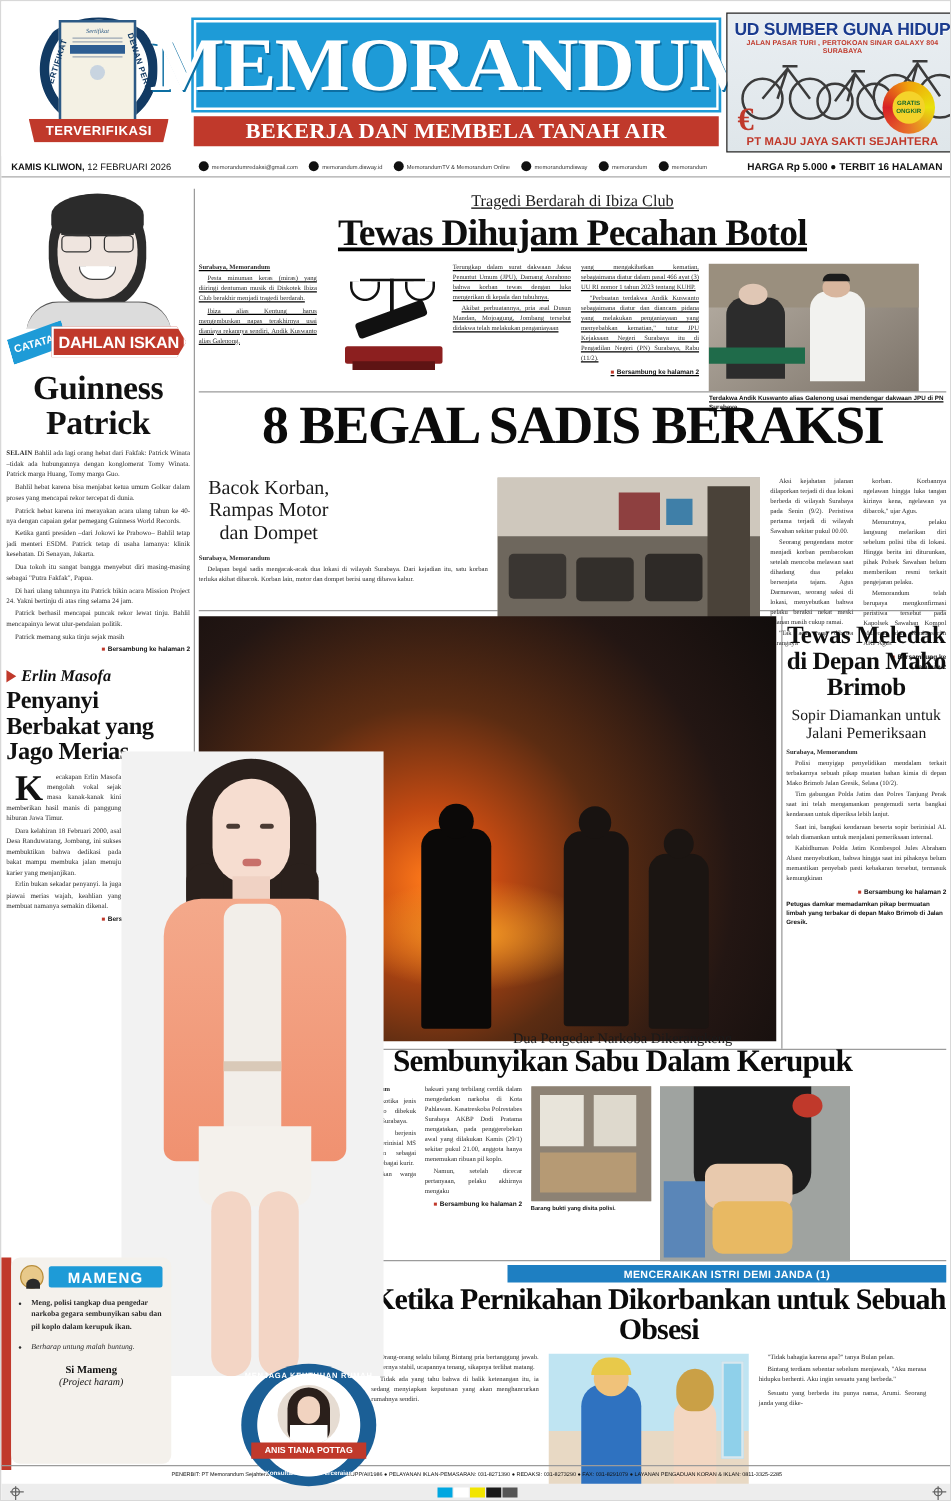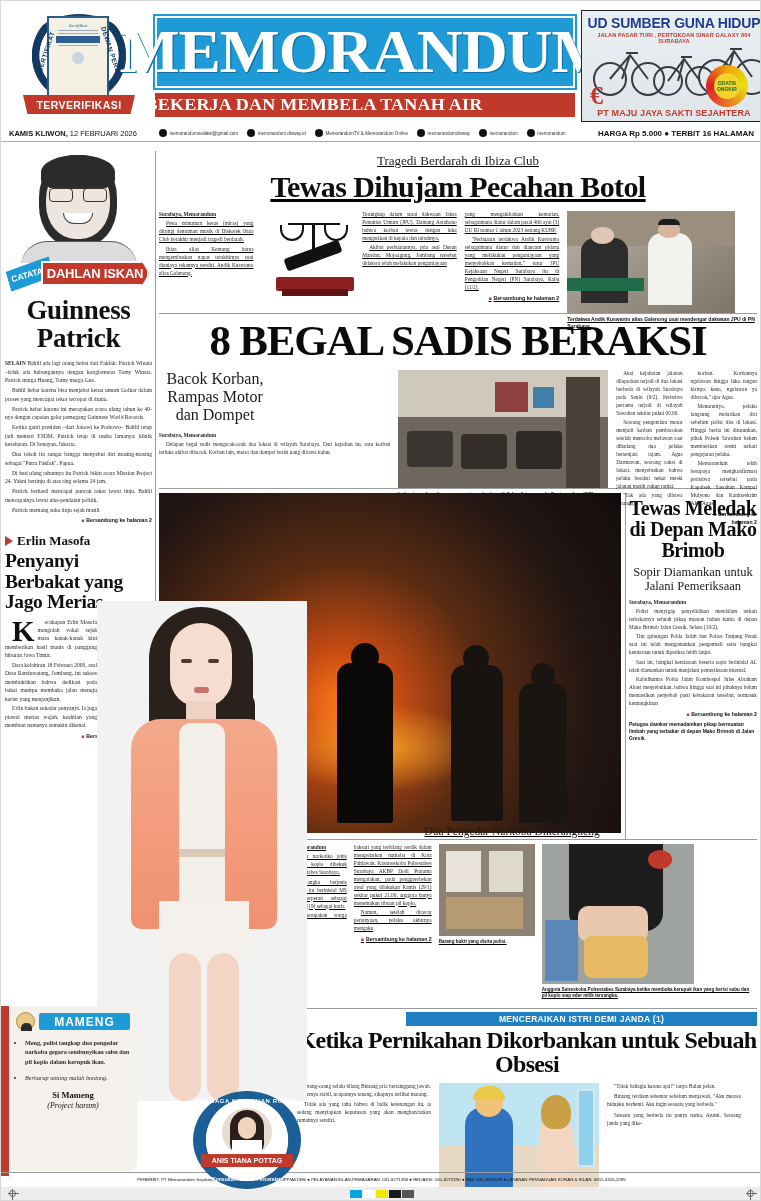--- a/index.html
+++ b/index.html
@@ -65,21 +65,21 @@
     height: 72px; display: flex; align-items: center; justify-content: center;
   }
   .logo-main .word {
     font-family: "Liberation Serif", serif; font-weight: bold;
     font-size: 54px; color: #ffffff; letter-spacing: -1px;
     transform: scaleX(1.18) scaleY(1.12); line-height: 1;
     text-shadow: 1px 1px 0 #0d6fa3;
   }
   .logo-sub {
     margin-top: 5px; background: #c0392b; height: 24px;
-    display: flex; align-items: center; justify-content: flex-start;
+    display: flex; align-items: center; justify-content: center;
   }
   .logo-sub .word2 {
     font-family: "Liberation Serif", serif; font-weight: bold;
     font-size: 17px; color: #ffffff; letter-spacing: .2px;
     transform: scaleX(1.06);
   }
 
   .ad-top {
     flex: 0 0 186px; height: 112px; border: 1px solid #222;
     background: linear-gradient(#e9eef2, #dfe6ea);
@@ -221,21 +221,21 @@
   }
 
   .lc-kicker {
     display: flex; align-items: center; gap: 4px; margin-top: 10px;
   }
   .kick-tri {
     width: 0; height: 0; border-left: 8px solid #c0392b;
     border-top: 5px solid transparent; border-bottom: 5px solid transparent;
   }
   .kick-txt {
-    font-family: "Liberation Serif", serif; font-weight: bold; font-size: 13px; color: #111;
+    font-family: "Liberation Serif", serif; font-weight: bold; font-size: 13px; color: #111; font-style: italic;
   }
   .lc-head2 {
     font-family: "Liberation Serif", serif; font-weight: bold;
     font-size: 19.5px; line-height: 1.05; color: #111; margin-top: 2px; letter-spacing: -.4px;
   }
   .lc-body2 {
     margin-top: 5px; font-family: "Liberation Serif", serif; font-size: 5.6px;
     line-height: 1.5; text-align: justify; color: #2b2b2b; width: 92px;
   }
   .lc-body2 p { text-indent: 7px; margin-bottom: 1.5px; }
@@ -352,21 +352,21 @@
     line-height: 1.42; margin-top: 3px; color: #111;
   }
 
   
   .story2 { position: absolute; left: 158px; top: 318px; width: 598px; }
   .s2-head {
     font-family: "Liberation Serif", serif; font-weight: bold;
     font-size: 43px; line-height: 1; color: #0b0b0b; text-align: center;
     letter-spacing: -1.2px;
   }
-  .s2-row { display: flex; margin-top: 8px; gap: 8px; }
+  .s2-row { display: flex; margin-top: 20px; gap: 8px; }
   .s2-deck {
     width: 112px; text-align: center; font-family: "Liberation Serif", serif;
     font-size: 16px; line-height: 1.14; color: #1a1a1a;
   }
   .s2-lead {
     margin-top: 7px; font-family: "Liberation Serif", serif; font-size: 5.3px;
     line-height: 1.5; text-align: justify; color: #2b2b2b;
   }
   .s2-lead p { text-indent: 7px; margin-bottom: 1.5px; }
   .s2-lead p.noind { text-indent: 0; }
@@ -407,21 +407,21 @@
   }
   .s3-body p { text-indent: 7px; margin-bottom: 1.5px; }
   .s3-body p.noind { text-indent: 0; }
   .s3-body b { font-weight: bold; }
   .s3-cap {
     font-family: "Liberation Sans", sans-serif; font-weight: bold; font-size: 5px;
     line-height: 1.42; margin-top: 4px; color: #111;
   }
 
   
-  .story4 { position: absolute; left: 268px; top: 824px; width: 486px; text-decoration: underline; }
+  .story4 { position: absolute; left: 254px; top: 824px; width: 486px; }
   .s4-kicker {
     text-align: center; font-family: "Liberation Serif", serif; font-size: 11.5px; color: #1a1a1a;
   }
   .s4-head {
     text-align: center; font-family: "Liberation Serif", serif; font-weight: bold;
     font-size: 25px; line-height: 1; color: #0b0b0b; margin-top: 0px; letter-spacing: -.7px;
   }
   .s4-row { display: flex; margin-top: 7px; gap: 7px; }
   .s4-col { width: 104px; font-family: "Liberation Serif", serif; font-size: 5.3px;
     line-height: 1.5; text-align: justify; color: #2b2b2b; }
@@ -828,20 +828,21 @@
       <p>Tim gabungan Polda Jatim dan Polres Tanjung Perak saat ini telah mengamankan pengemudi serta bangkai kendaraan untuk diperiksa lebih lanjut.</p>
       <p>Saat ini, bangkai kendaraan beserta sopir berinisial AL telah diamankan untuk menjalani pemeriksaan internal.</p>
       <p>Kabidhumas Polda Jatim Kombespol Jules Abraham Abast menyebutkan, bahwa hingga saat ini pihaknya belum memastikan penyebab pasti kebakaran tersebut, termasuk kemungkinan</p>
     </div>
     <div class="jump">Bersambung ke halaman 2</div>
     <div class="s3-cap">Petugas damkar memadamkan pikap bermuatan limbah yang terbakar di depan Mako Brimob di Jalan Gresik.</div>
   </div>
 
   <div class="story4">
     <div class="s4-kicker">Dua Pengedar Narkoba Dikerangkeng</div>
+    <div class="s4-head">Sembunyikan Sabu Dalam Kerupuk</div>
     <div class="s4-row">
       <div class="s4-col">
         <p class="noind"><b>Surabaya, Memorandum</b></p>
         <p>Dua pengedar narkotika jenis sabu dan pil koplo dibekuk Satreskoba Polrestabes Surabaya.</p>
         <p>Kedua tersangka berjenis kelamin laki-laki itu berinisial MS (21) yang berperan sebagai pengedar dan FR (19) sebagai kurir.</p>
         <p>Keduanya merupakan warga Tam-</p>
       </div>
       <div class="s4-col">
         <p class="noind">baksari yang terbilang cerdik dalam mengedarkan narkoba di Kota Pahlawan. Kasatreskoba Polrestabes Surabaya AKBP Dodi Pratama mengatakan, pada penggerebekan awal yang dilakukan Kamis (29/1) sekitar pukul 21.00, anggota hanya menemukan ribuan pil koplo.</p>
         <p>Namun, setelah dicecar pertanyaan, pelaku akhirnya mengaku</p>

